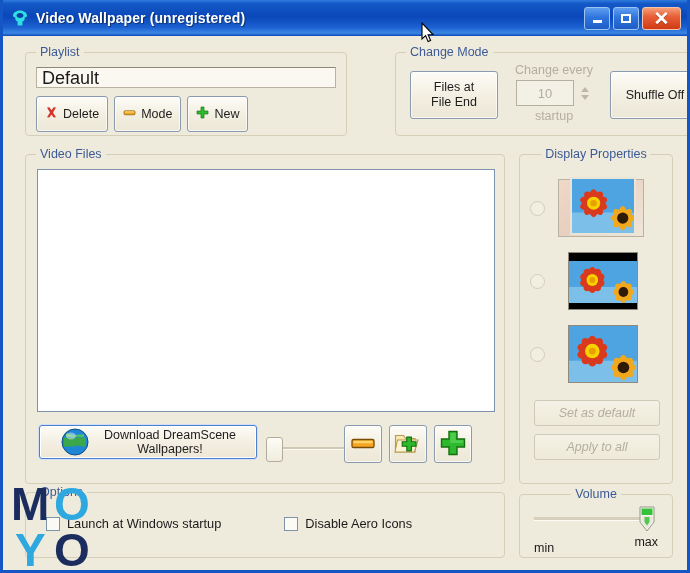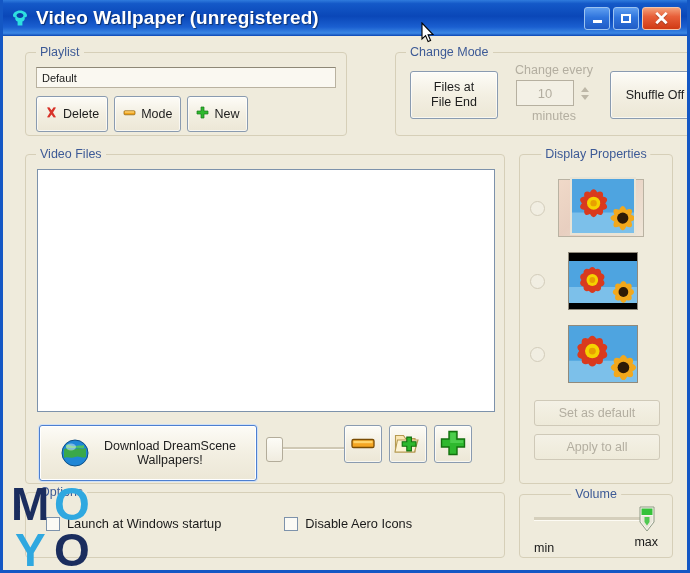--- a/index.html
+++ b/index.html
@@ -42,21 +42,21 @@
     box-sizing: border-box;
   }
   .app-icon {
     width: 18px;
     height: 18px;
     margin-right: 7px;
     flex: 0 0 auto;
   }
   .title-text {
     color: #ffffff;
-    font-size: 19px;
+    font-size: 14px;
     font-weight: bold;
     letter-spacing: 0.1px;
     text-shadow: 1px 1px 1px rgba(0,0,0,0.45);
     white-space: nowrap;
     flex: 1 1 auto;
   }
   .win-buttons {
     display: flex;
     gap: 3px;
     align-items: center;
@@ -147,37 +147,38 @@
     gap: 5px;
     box-sizing: border-box;
     cursor: default;
     box-shadow: inset 0 0 0 1px rgba(255,255,255,0.65);
   }
   .btn.disabled {
     color: #b3aea0;
     border-color: #cfc9b8;
     background: linear-gradient(180deg, #f4f1e6 0%, #eeead9 100%);
     box-shadow: none;
+    font-style: italic;
   }
   .btn.accent {
     border: 1px solid #4d7fd0;
     box-shadow: inset 0 0 0 1px #ffffff, 0 0 0 1px #cfe0f5;
   }
 
   
   #grp-playlist { left: 22px; top: 52px; width: 322px; height: 84px; }
   .playlist-input {
     position: absolute;
     left: 10px; top: 14px;
     width: 300px; height: 21px;
     background: #faf8f1;
     border: 1px solid #b9b2a0;
     border-top-color: #8e8877;
     box-sizing: border-box;
-    font-size: 11px;
+    font-size: 18px;
     color: #1a1a1a;
     padding: 2px 5px;
     line-height: 16px;
   }
   .playlist-btns {
     position: absolute;
     left: 10px; top: 43px;
     display: flex;
     gap: 6px;
   }
@@ -232,21 +233,21 @@
   #grp-videofiles { left: 22px; top: 154px; width: 480px; height: 330px; }
   .filelist {
     position: absolute; left: 11px; top: 14px;
     width: 458px; height: 243px;
     background: #ffffff;
     border: 1px solid #7d92ab;
     box-sizing: border-box;
   }
   #btn-download {
     position: absolute; left: 13px; top: 270px;
-    width: 218px; height: 56px;
+    width: 218px; height: 34px;
     gap: 14px;
     padding: 12px 6px;
     line-height: 14px;
   }
   #btn-download .dl-label { text-align: center; font-size: 12.5px; }
   .globe {
     width: 30px; height: 30px; flex: 0 0 auto;
   }
   .vol-mini-slider {
     position: absolute; left: 240px; top: 281px;
@@ -465,21 +466,21 @@
 
     <div class="change-every-wrap">
       <span class="ce-label">Change every</span>
       <div class="spin-row">
         <div class="spin-field">10</div>
         <div class="spin-arrows">
           <span class="spin-arrow up"></span>
           <span class="spin-arrow down"></span>
         </div>
       </div>
-      <span class="ce-units">minutes</span>
+      <span class="ce-units">startup</span>
     </div>
 
     <div class="btn" id="btn-shuffle">
       <span>Shuffle Off</span>
     </div>
   </div>
 
   <div class="group" id="grp-videofiles">
     <span class="group-title">Video Files</span>
 

